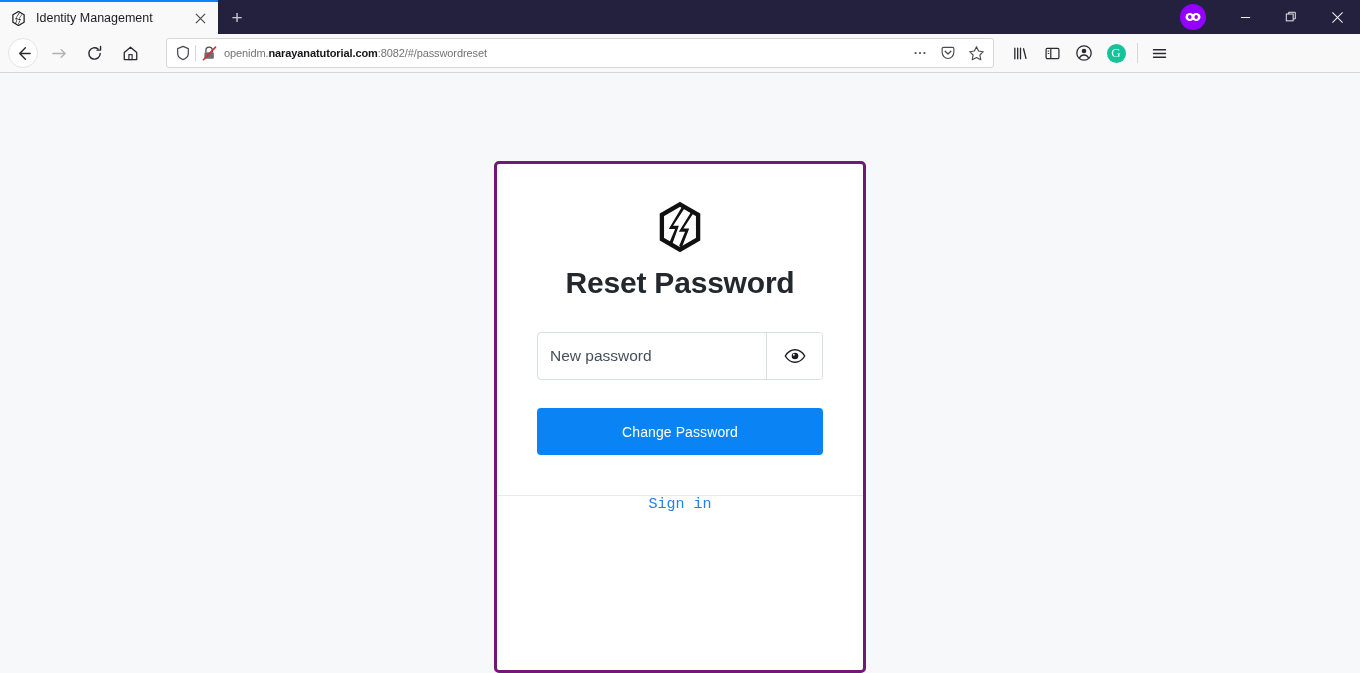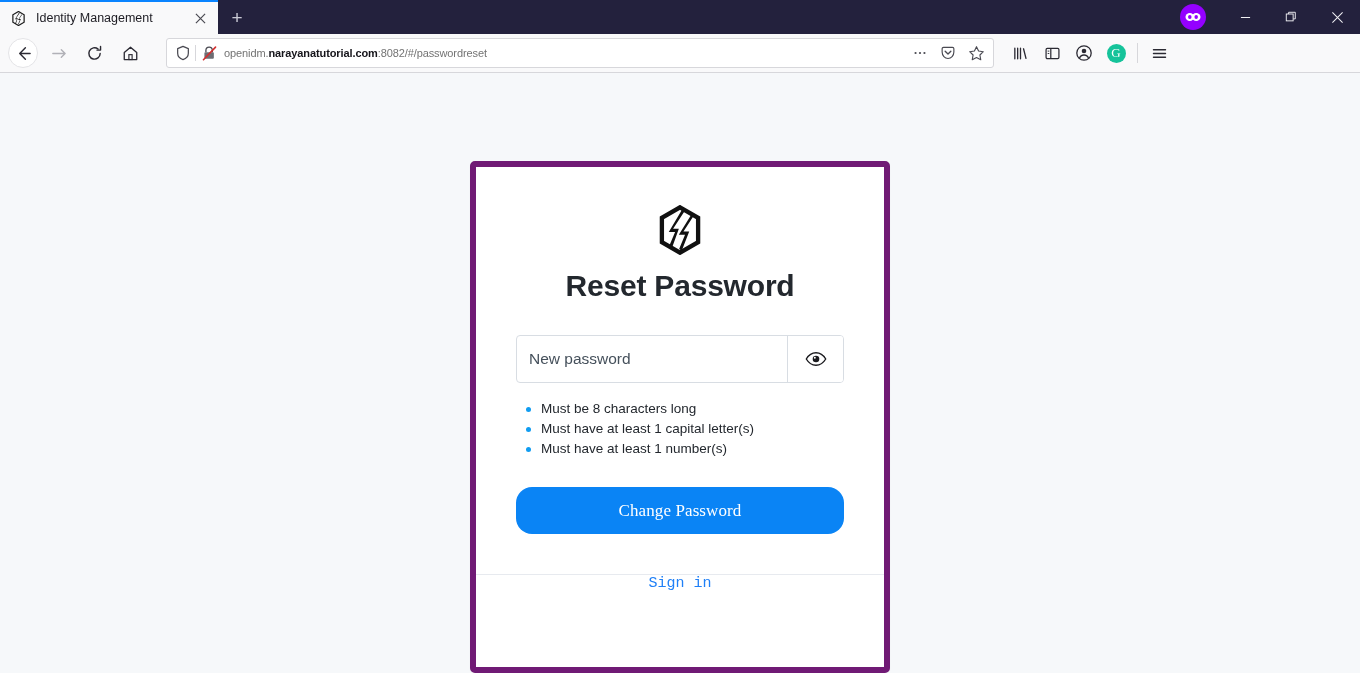--- a/index.html
+++ b/index.html
@@ -208,23 +208,23 @@
 
   
   .viewport {
     height: 600px;
     background: #f6f8fa;
     display: flex;
     justify-content: center;
     padding-top: 88px;
   }
   .card {
-    width: 420px;
+    width: 372px;
     background: #ffffff;
-    border: 6px solid #701a75;
+    border: 3px solid #701a75;
     border-radius: 5px;
     box-shadow: 0 1px 2px rgba(0,0,0,0.03);
   }
   .card-body {
     padding: 38px 40px 40px 40px;
   }
   .brand-logo {
     display: flex;
     justify-content: center;
     margin-bottom: 14px;
@@ -288,25 +288,25 @@
     border-radius: 50%;
     background: #109cf1;
   }
   .primary-btn {
     display: block;
     width: 100%;
     margin-top: 28px;
     height: 47px;
     background: #0a84f5;
     border: none;
-    border-radius: 16px;
+    border-radius: 4px;
     color: #ffffff;
-    font-size: 17px;
+    font-size: 14px;
     font-weight: 400;
-    font-family: Liberation Serif, serif;
+    font-family: Liberation Sans, sans-serif;
     cursor: pointer;
     letter-spacing: 0.1px;
   }
   .card-footer {
     border-top: 1px solid #e7eaef;
     height: 72px;
     display: flex;
     align-items: flex-start;
     justify-content: center;
     font-family: Liberation Mono, monospace;
@@ -479,25 +479,20 @@
         <input type="password" placeholder="New password" style="">
         <span class="reveal-btn">
           <svg width="22" height="16" viewBox="0 0 24 16" aria-hidden="true">
             <path d="M1.4 8 C4.4 3 8 1.2 12 1.2 C16 1.2 19.6 3 22.6 8 C19.6 13 16 14.8 12 14.8 C8 14.8 4.4 13 1.4 8 Z" fill="none" stroke="#1b1b1f" stroke-width="1.5"></path>
             <circle cx="12" cy="8" r="3.6" fill="#1b1b1f"></circle>
             <circle cx="10.7" cy="6.6" r="1.1" fill="#ffffff"></circle>
           </svg>
         </span>
       </div>
 
-      <ul class="req-list">
-        <li>Must be 8 characters long</li>
-        <li>Must have at least 1 capital letter(s)</li>
-        <li>Must have at least 1 number(s)</li>
-      </ul>
 
       <button class="primary-btn">Change Password</button>
     </div>
 
     <div class="card-footer">
       <a class="signin-link" href="#">Sign in</a>
     </div>
   </div>
 </div>
 

